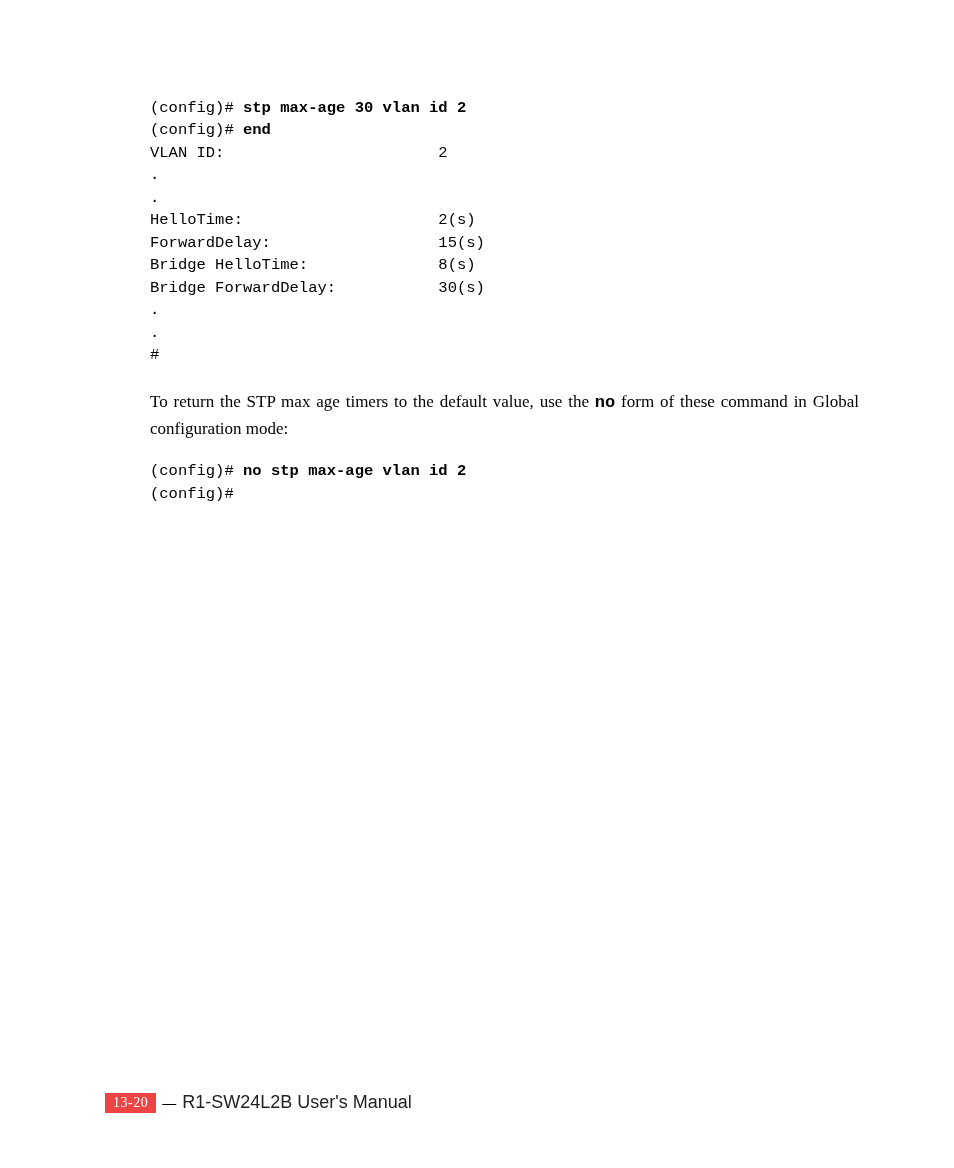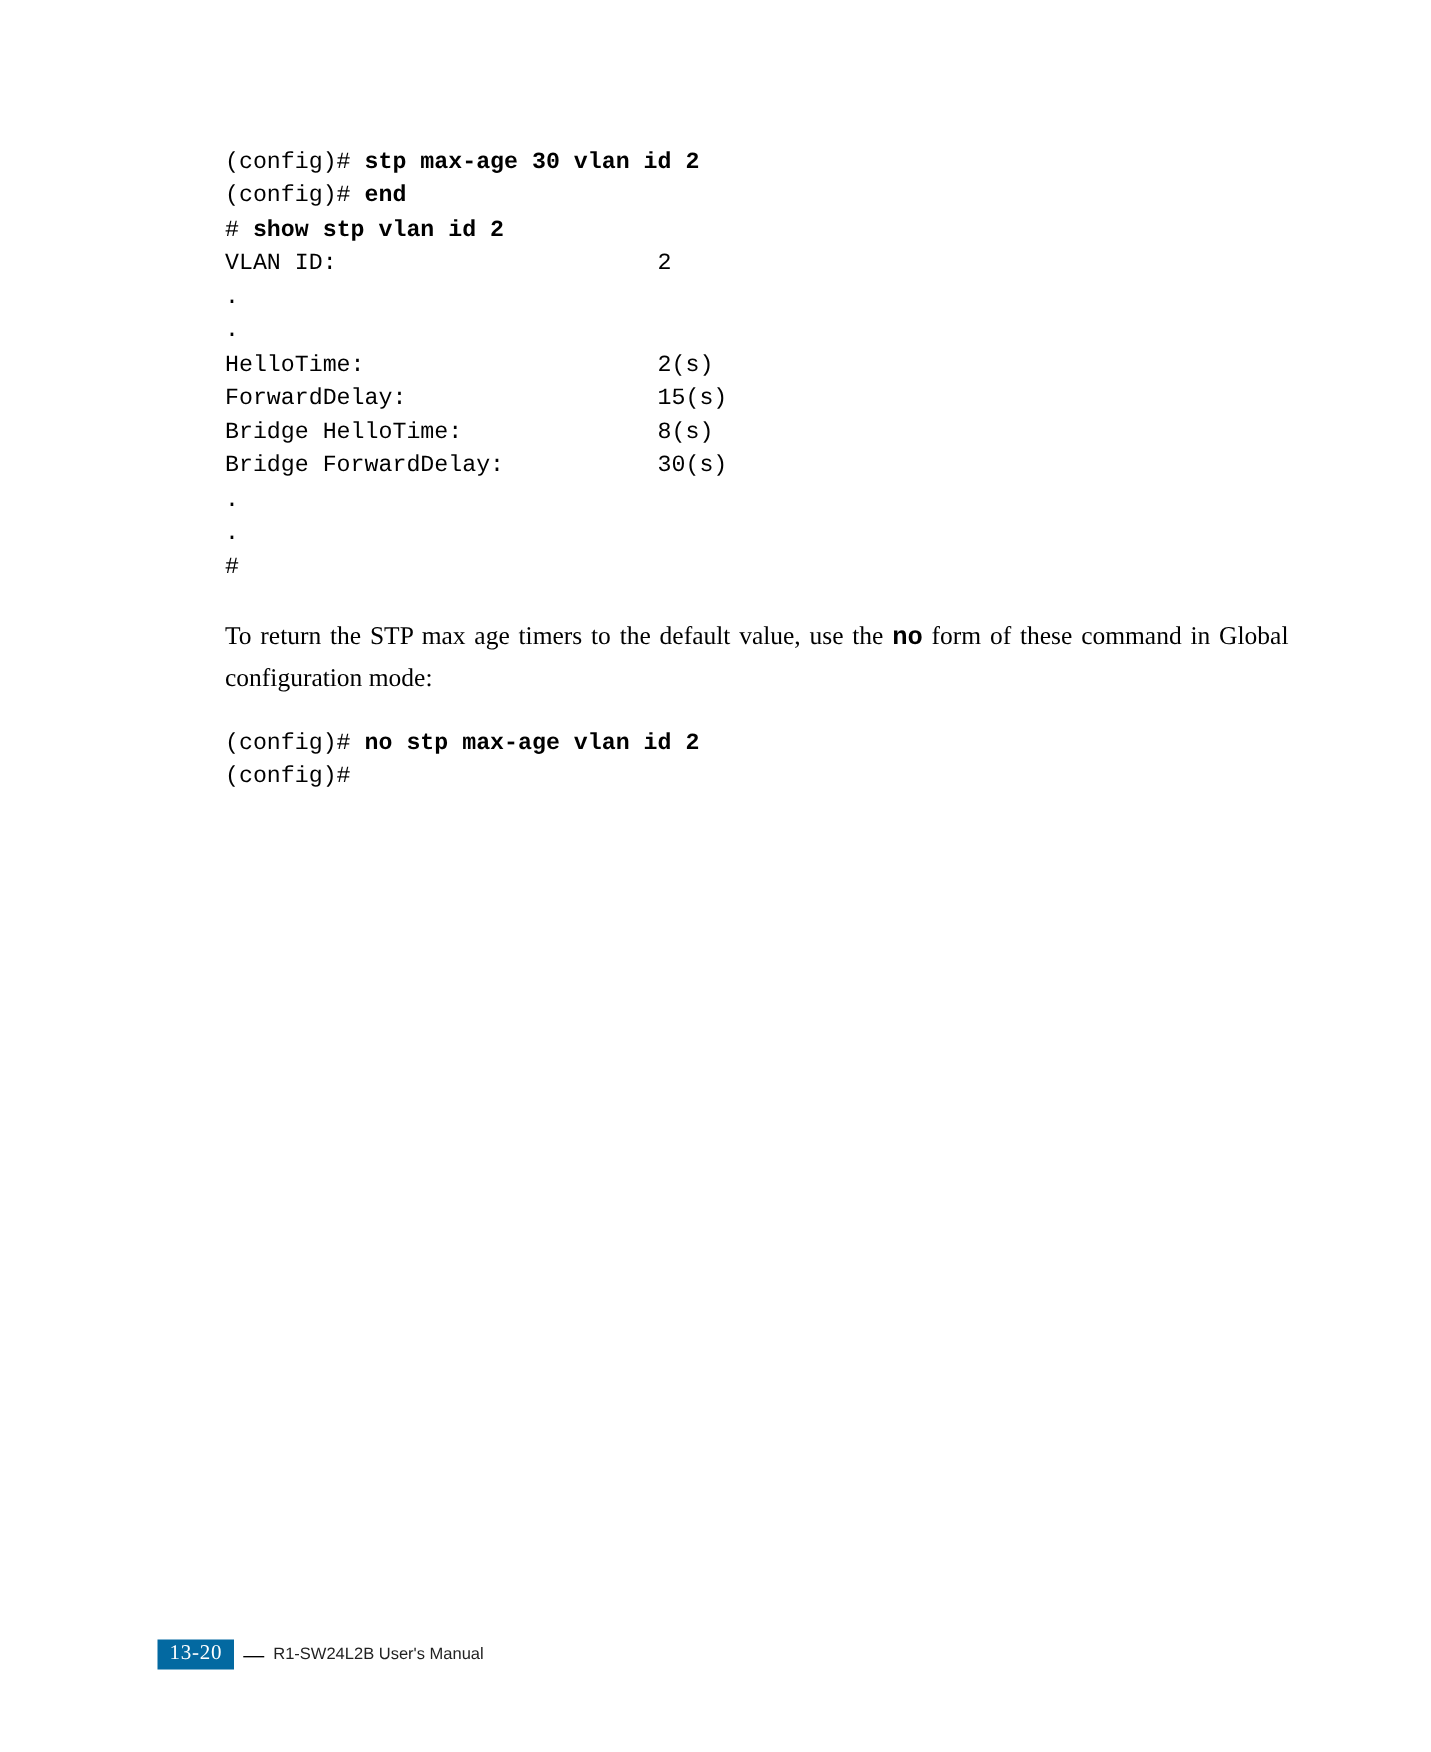--- a/index.html
+++ b/index.html
@@ -42,46 +42,45 @@
   }
   .footer {
     position: absolute;
     left: 105px;
     bottom: 55px;
     display: flex;
     align-items: center;
     font-family: Verdana, Geneva, sans-serif;
   }
   .page-num {
-    background: #0369a1;
+    background: #ef4444;
     color: #fff;
     font-family: Georgia, serif;
     font-size: 14px;
     padding: 2px 8px;
     letter-spacing: 0.5px;
   }
   .dash {
     margin: 0 6px 0 6px;
     font-size: 14px;
   }
   .footer-text {
-    font-size: 11px;
+    font-size: 18px;
     color: #222;
   }
 </style>
 </head>
 <body>
 
 <div class="page">
 
 
   <div class="code-block">
     <div class="code-line"><span>(config)# </span><span class="b">stp max-age 30 vlan id 2</span></div>
     <div class="code-line"><span>(config)# </span><span class="b">end</span></div>
-    <div class="code-line"><span># </span><span class="b">show stp vlan id 2</span></div>
     <div class="code-line"></div>
     <div class="code-line">VLAN ID:                       2</div>
     <div class="code-line">.</div>
     <div class="code-line">.</div>
     <div class="code-line">HelloTime:                     2(s)</div>
     <div class="code-line">ForwardDelay:                  15(s)</div>
     <div class="code-line">Bridge HelloTime:              8(s)</div>
     <div class="code-line">Bridge ForwardDelay:           30(s)</div>
     <div class="code-line">.</div>
     <div class="code-line">.</div>

